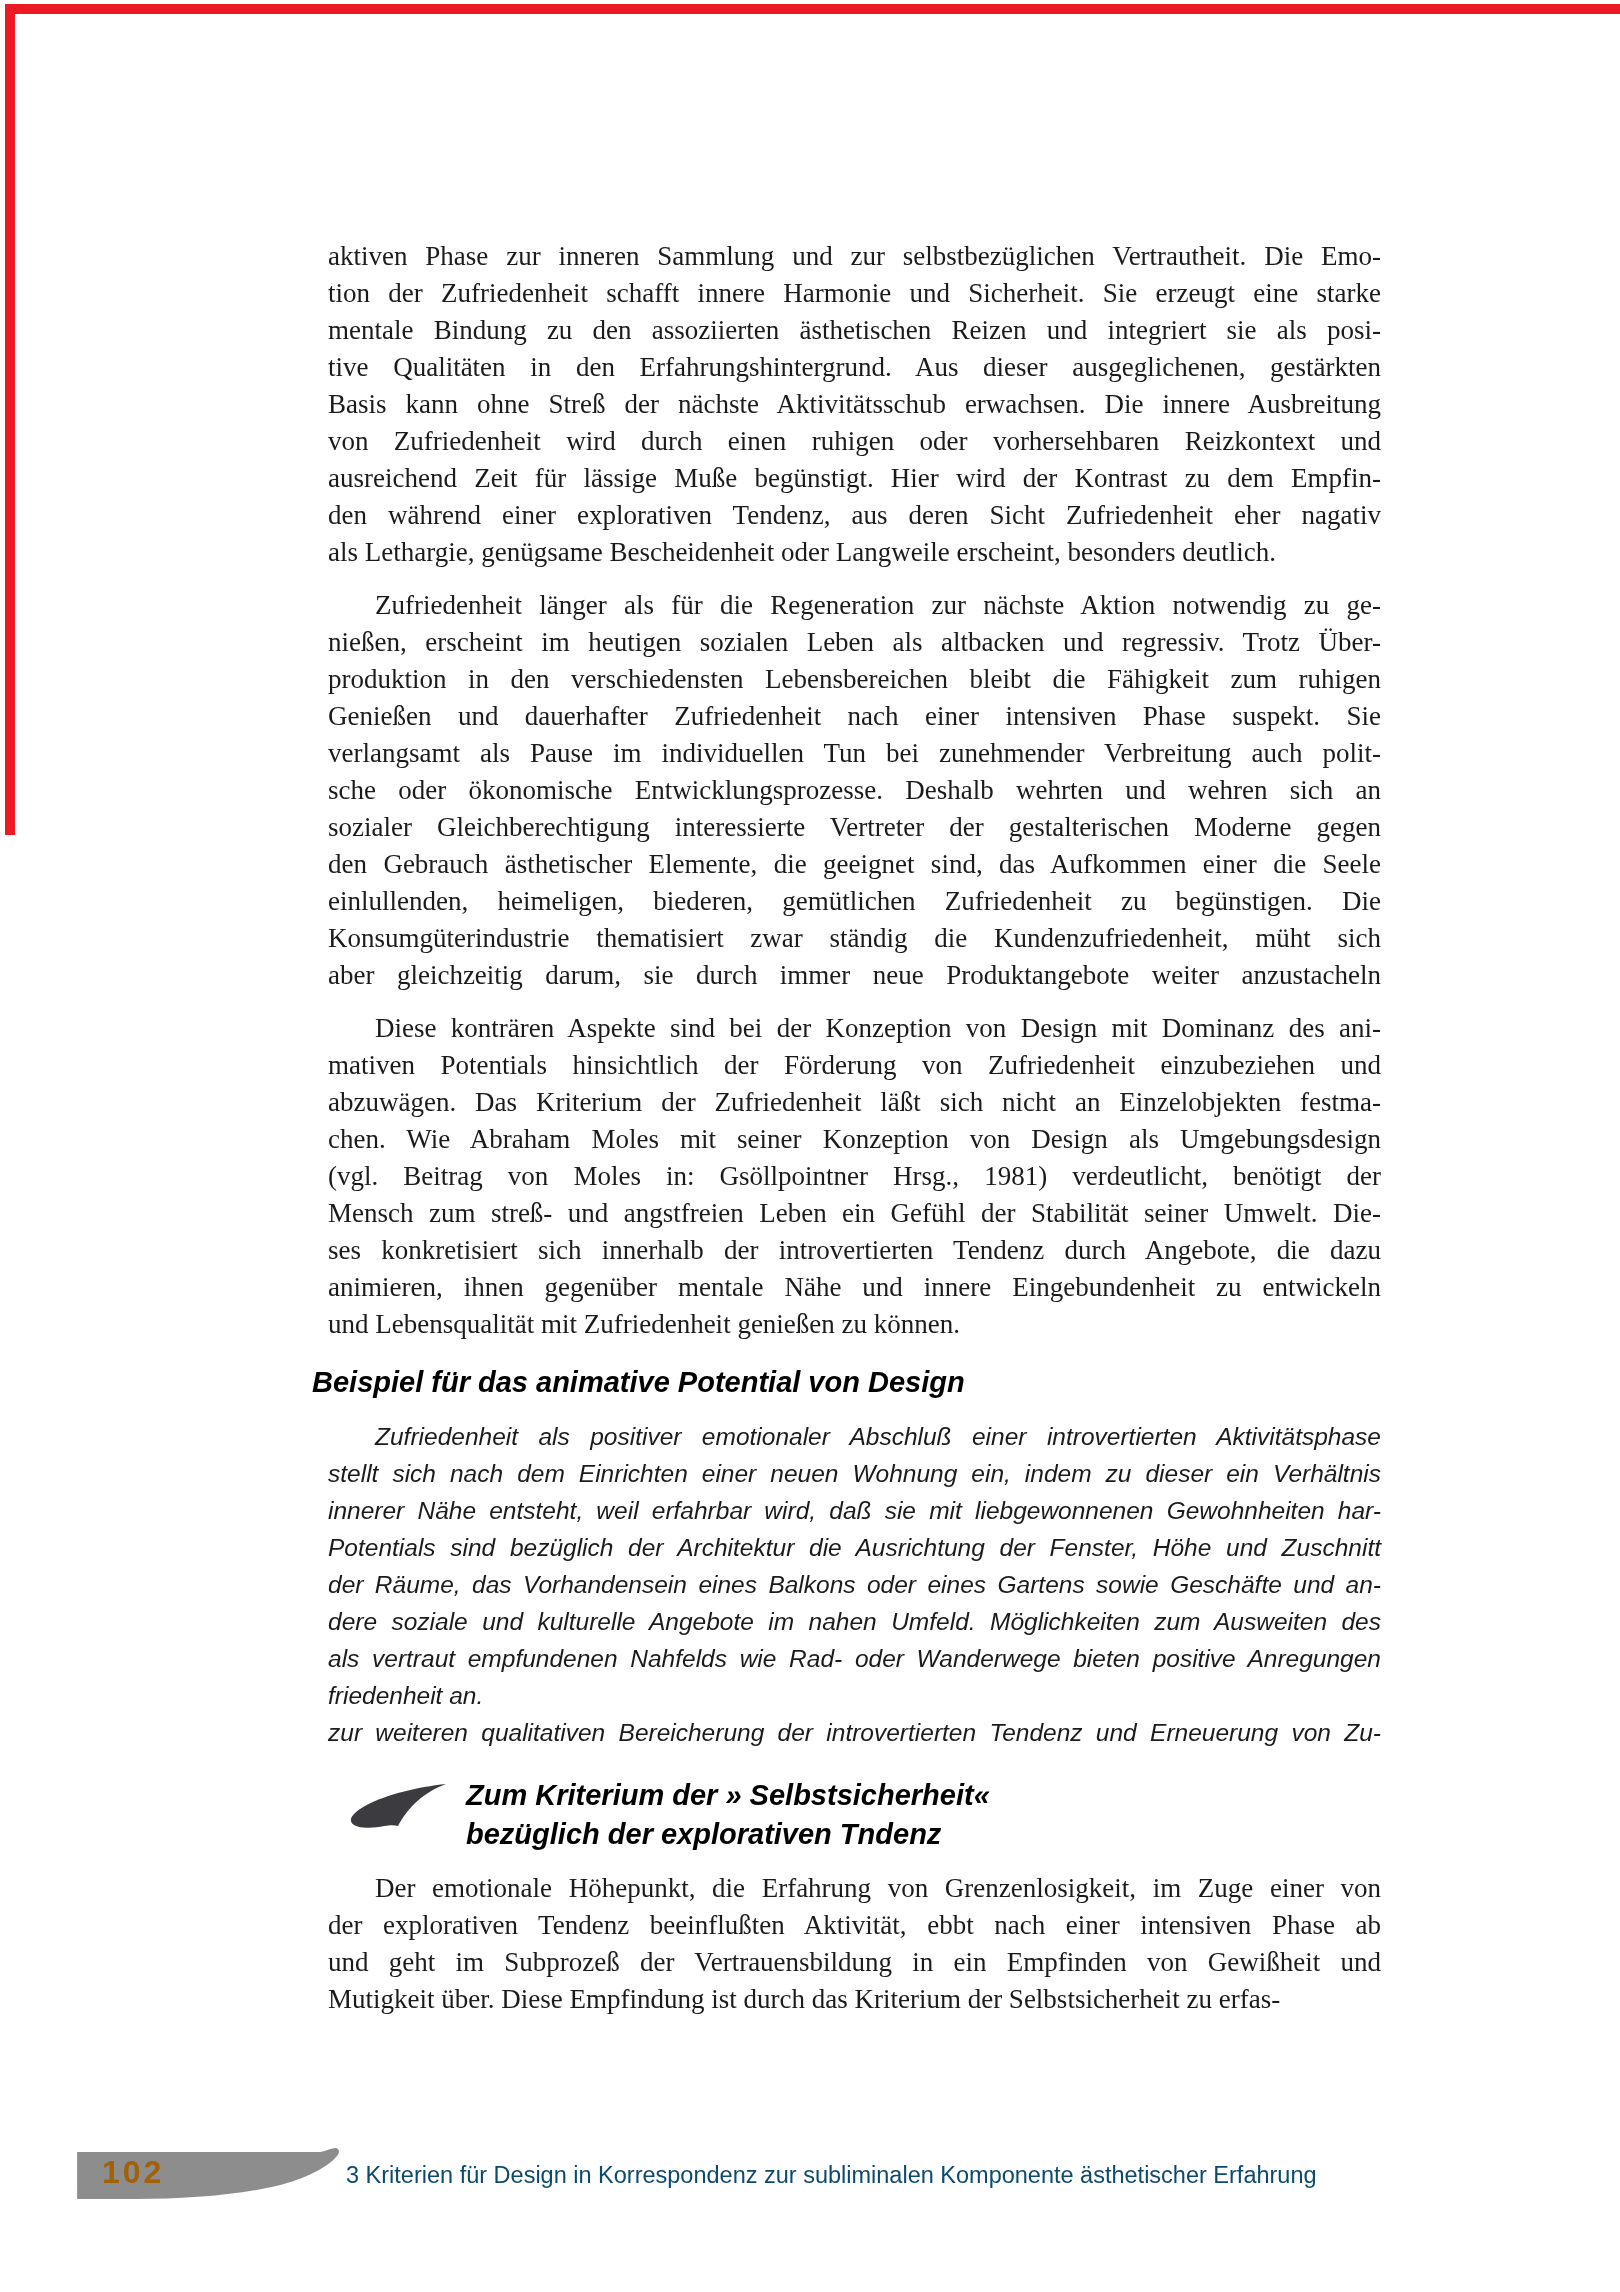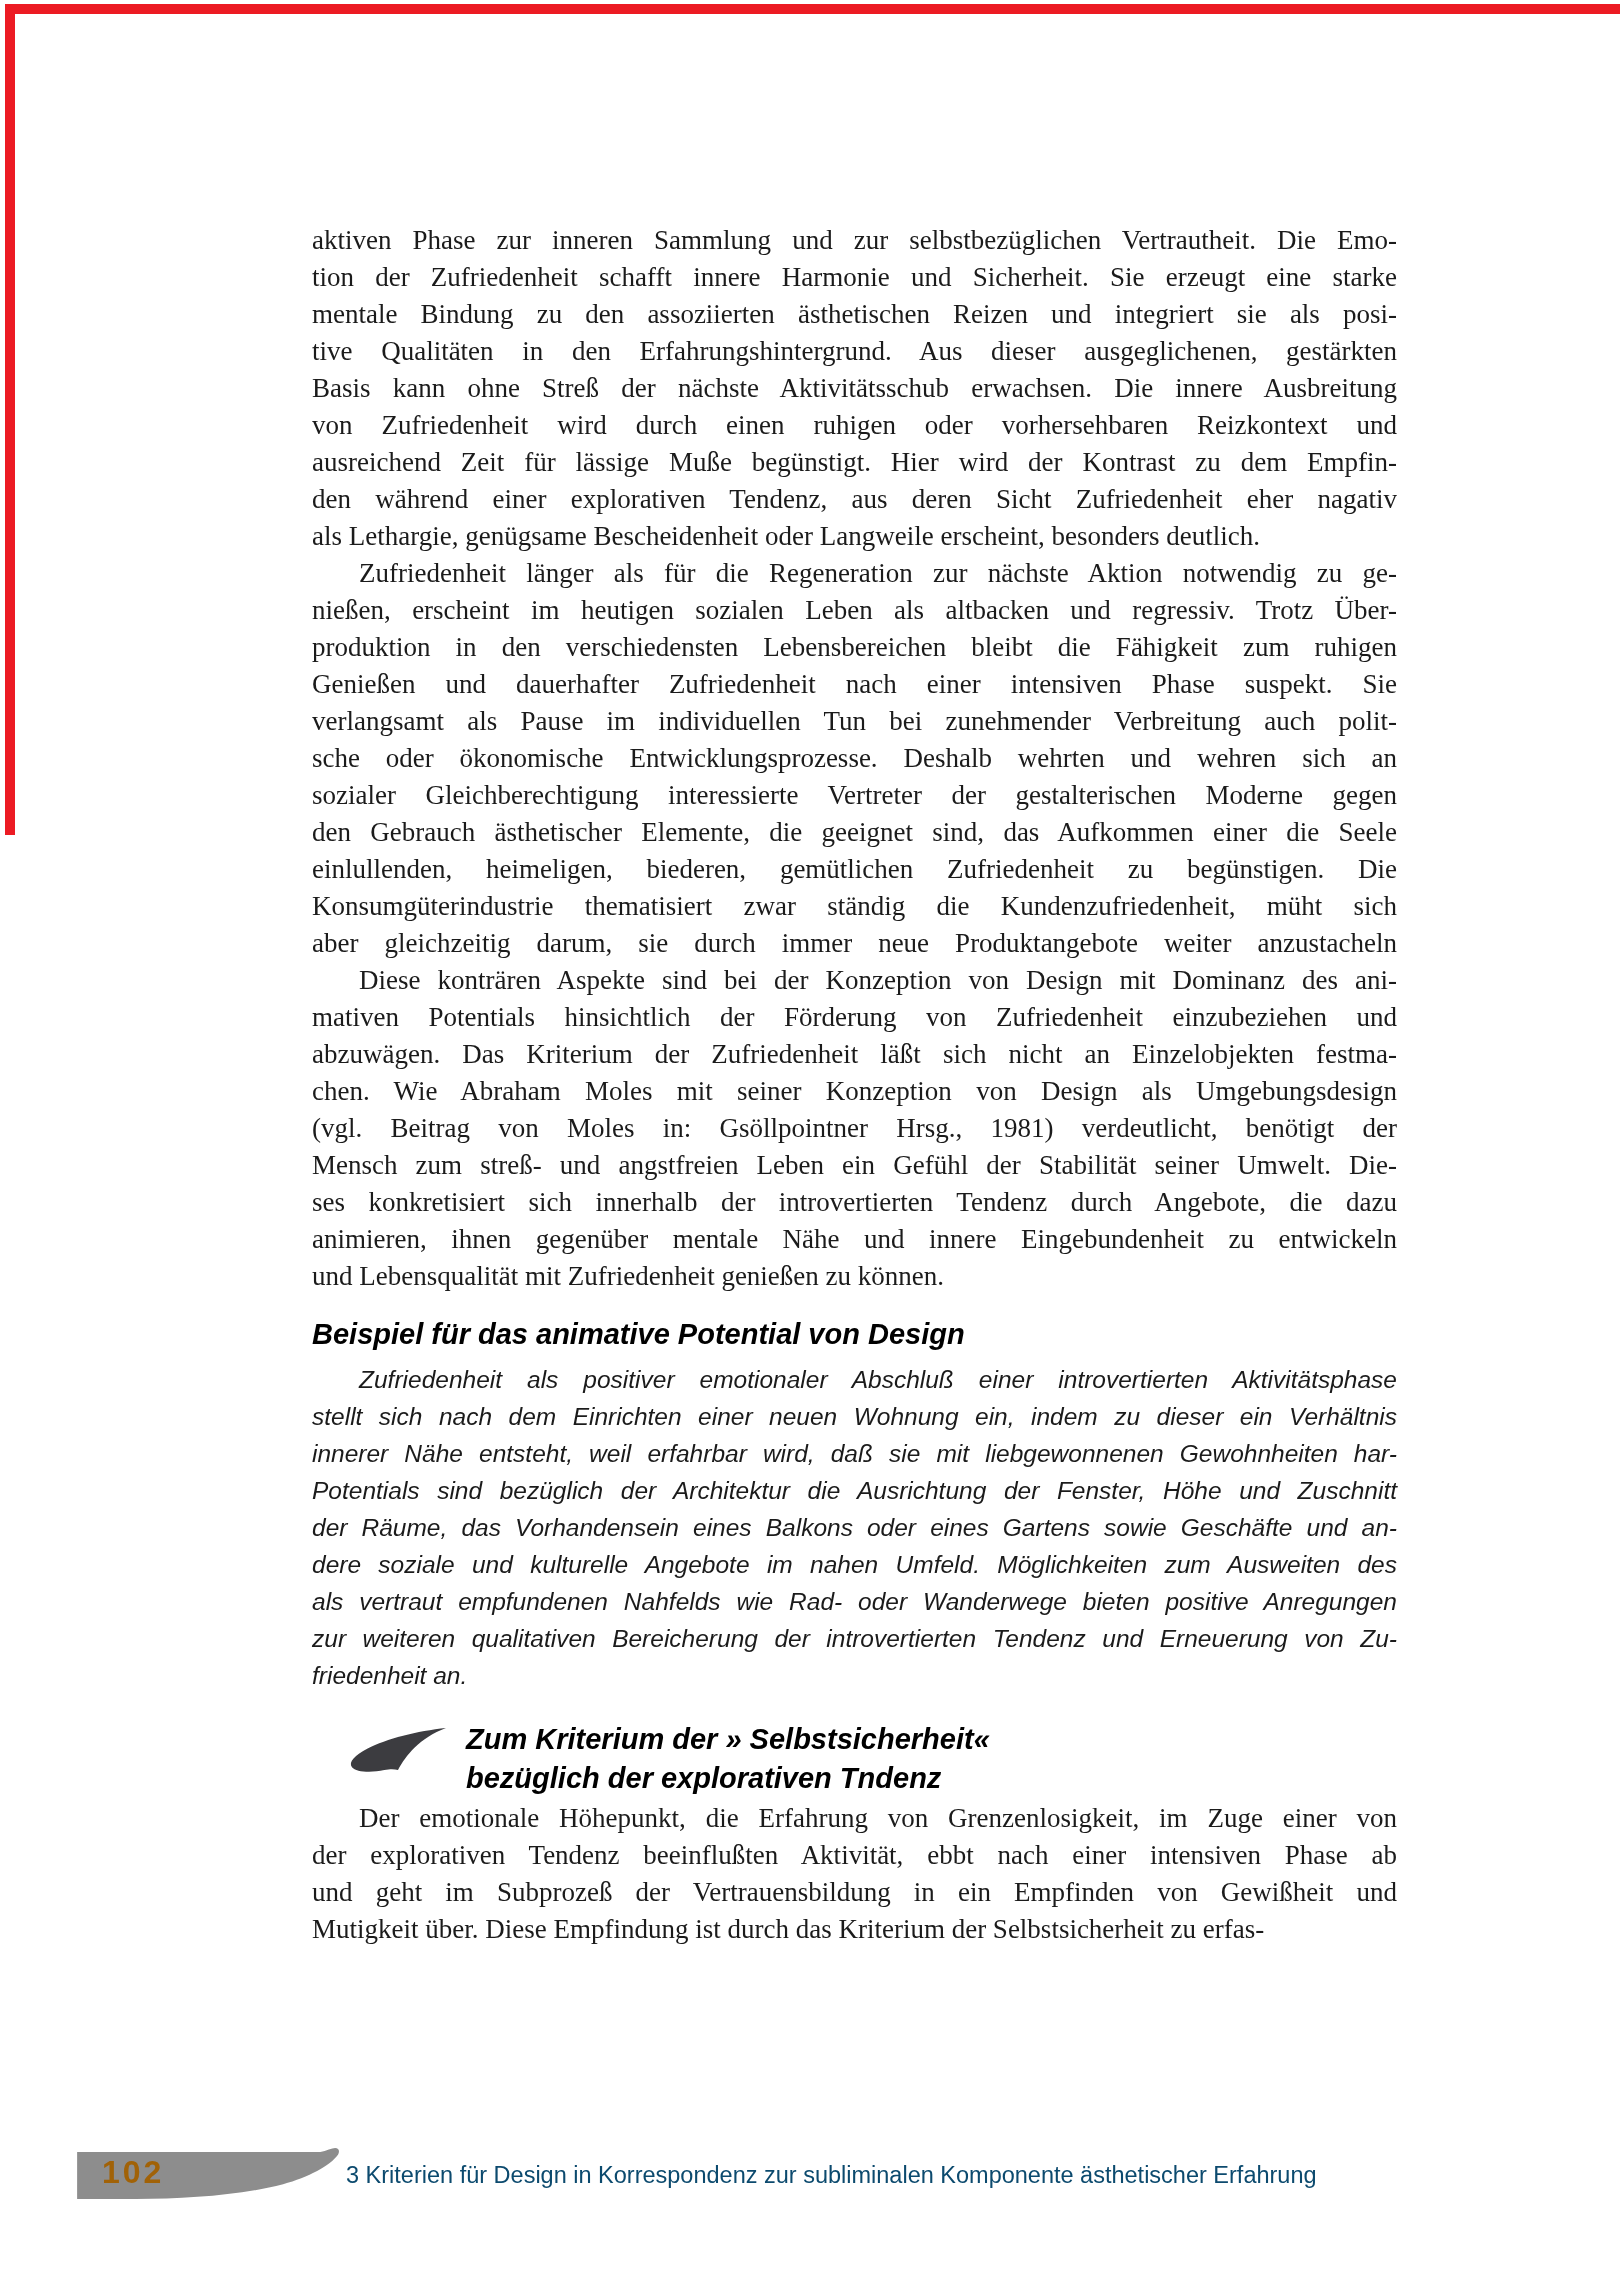--- a/index.html
+++ b/index.html
@@ -19,21 +19,21 @@
 
   
   #body-text {
     position: absolute;
     left: 312px;
     top: 222px;
     width: 1085px;
     color: #1b1b1b;
   }
 
-  .para { margin: 0; }
+  .para { margin: 16px; }
   .para.serif .jline {
     font-family: "Liberation Serif", serif;
     font-size: 27px;
     line-height: 37px;
   }
   .para.sans-italic .jline {
     font-family: "Liberation Sans", sans-serif;
     font-style: italic;
     font-size: 24.5px;
     line-height: 37px;
@@ -157,22 +157,22 @@
     <div class="heading-1">Beispiel für das animative Potential von Design</div>
 
     <div class="para sans-italic indent">
         <div class="jline">Zufriedenheit als positiver emotionaler Abschluß einer introvertierten Aktivitätsphase</div>
         <div class="jline">stellt sich nach dem Einrichten einer neuen Wohnung ein, indem zu dieser ein Verhältnis</div>
         <div class="jline">innerer Nähe entsteht, weil erfahrbar wird, daß sie mit liebgewonnenen Gewohnheiten har-</div>
         <div class="jline">Potentials sind bezüglich der Architektur die Ausrichtung der Fenster, Höhe und Zuschnitt</div>
         <div class="jline">der Räume, das Vorhandensein eines Balkons oder eines Gartens sowie Geschäfte und an-</div>
         <div class="jline">dere soziale und kulturelle Angebote im nahen Umfeld. Möglichkeiten zum Ausweiten des</div>
         <div class="jline">als vertraut empfundenen Nahfelds wie Rad- oder Wanderwege bieten positive Anregungen</div>
+        <div class="jline lastline">friedenheit an.</div>
         <div class="jline">zur weiteren qualitativen Bereicherung der introvertierten Tendenz und Erneuerung von Zu-</div>
-        <div class="jline lastline">friedenheit an.</div>
       </div>
 
     <div class="icon-heading">
       <svg id="swoosh-icon" viewBox="0 0 104 48" xmlns="http://www.w3.org/2000/svg" aria-hidden="true">
         <path d="M101,2 C72,5 40,13 21,23 C8,30 1,37 5,42 C9,47 24,48 38,45 C44,44 48,44 52,45 C60,30 74,12 101,2 Z" fill="#3c3c40"></path>
       </svg>
       <div class="hline">Zum Kriterium der » Selbstsicherheit«</div>
       <div class="hline">bezüglich der explorativen Tndenz</div>
     </div>
 

